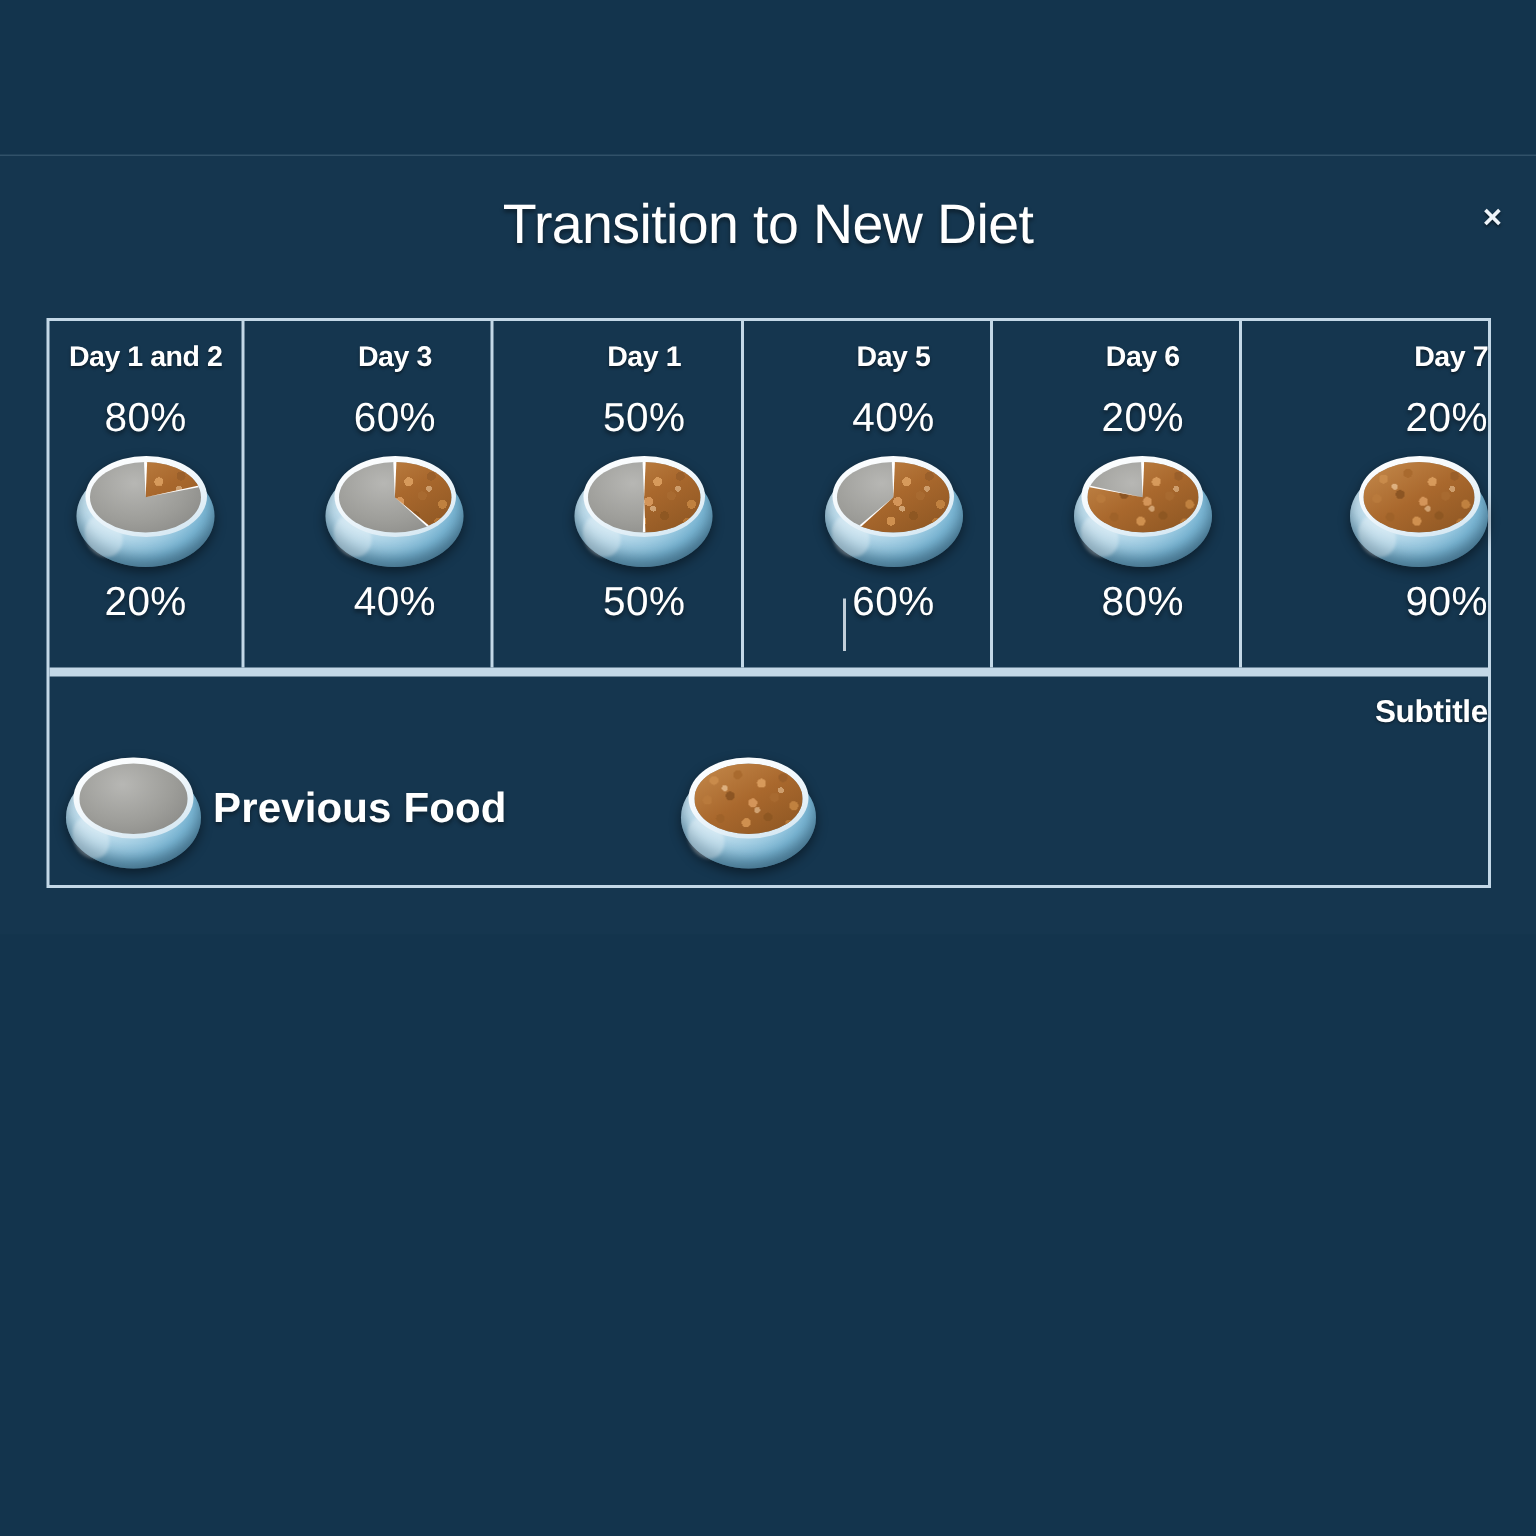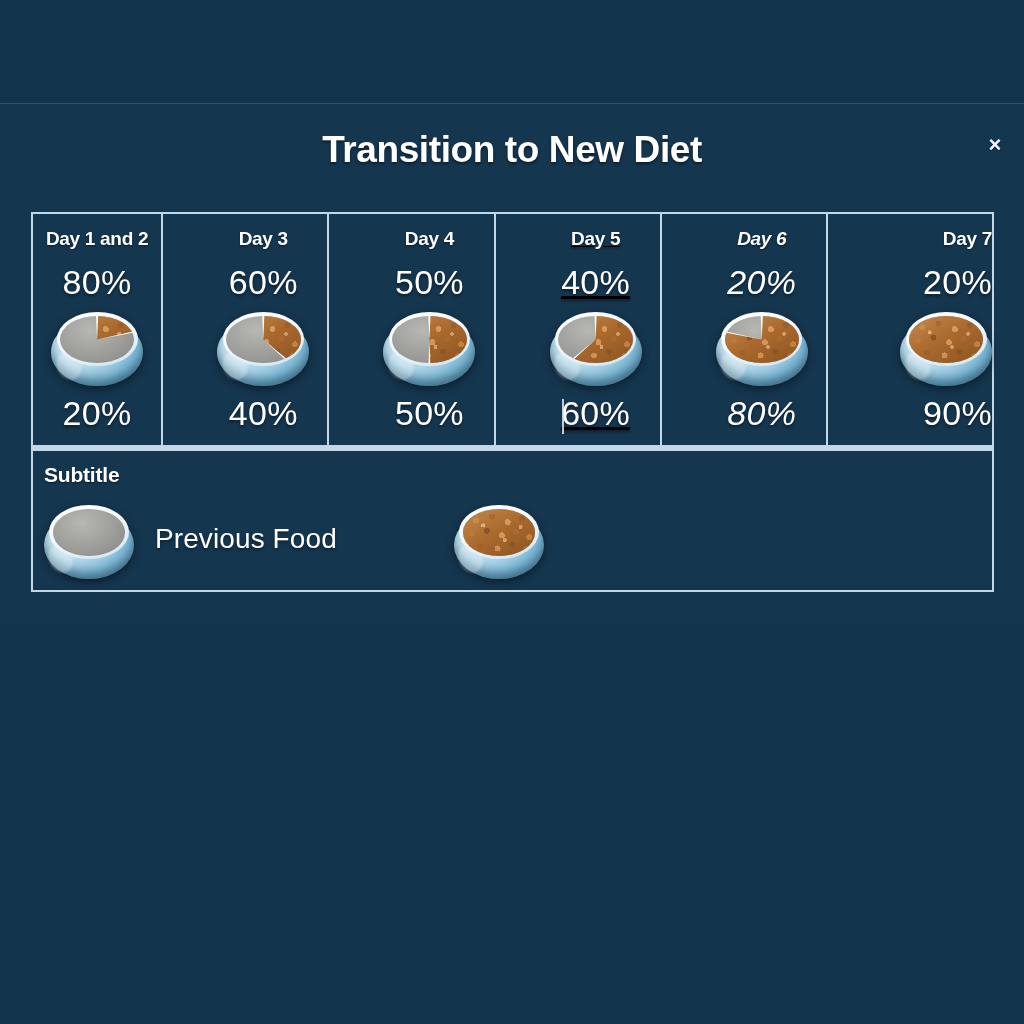--- a/index.html
+++ b/index.html
@@ -45,21 +45,21 @@
   }
 
   #modal-title {
     position: absolute;
     left: 0;
     top: 25px;
     width: 1024px;
     text-align: center;
     color: #ffffff;
     font-size: 37px;
-    font-weight: bold;
+    font-weight: normal;
     letter-spacing: -0.4px;
     text-shadow: 0 2px 3px rgba(0,0,0,0.45);
   }
 
   
   #diet-box {
     position: absolute;
     left: 31px;
     top: 108px;
     width: 963px;
@@ -90,21 +90,21 @@
     color: #ffffff;
     font-size: 19px;
     font-weight: bold;
     letter-spacing: -0.3px;
     text-shadow: 0 1px 2px rgba(0,0,0,0.5);
     height: 26px;
   }
 
   .pct {
     color: #ffffff;
-    font-size: 34px;
+    font-size: 27px;
     font-weight: 400;
     letter-spacing: 0.3px;
     text-shadow: 0 2px 3px rgba(0,0,0,0.45);
   }
   .pct-top   { margin-top: 9px; }
   .pct-bottom{ margin-top: 8px; }
 
   
   .bowl {
     position: relative;
@@ -194,20 +194,21 @@
     position: absolute;
     inset: 0;
     background: #ffffff;
   }
 
   
   #legend-row {
     height: 137px;
     padding: 12px 0 0 11px;
     position: relative;
+    text-align: right;
   }
 
   #subtitle {
     color: #ffffff;
     font-size: 21px;
     font-weight: bold;
     letter-spacing: -0.2px;
     text-shadow: 0 1px 2px rgba(0,0,0,0.5);
   }
 
@@ -220,23 +221,24 @@
   .legend-item {
     display: flex;
     align-items: center;
   }
   .legend-item:first-child { width: 410px; }
 
   .legend-label {
     color: #ffffff;
     font-size: 28px;
     letter-spacing: 0.1px;
-    margin-left: 21px;
+    margin-left: 8px;
     white-space: nowrap;
     text-shadow: 0 2px 3px rgba(0,0,0,0.4);
+    font-weight: bold;
   }
 
   
   #text-caret {
     position: absolute;
     width: 2px;
     height: 35px;
     background: #dfe9f1;
     opacity: 0.85;
   }
@@ -275,48 +277,48 @@
             <div class="bowl-rim"></div>
             <div class="bowl-well">
               <div class="kibble" style="clip-path: polygon(50% 50%, 50% 0%, 54.19% -9.85%, 58.35% -9.42%, 62.47% -8.69%, 66.54% -7.68%, 70.52% -6.38%, 74.4% -4.81%, 78.17% -2.98%, 81.8% -0.88%, 85.27% 1.46%, 88.57% 4.04%, 91.68% 6.84%, 94.59% 9.85%, 97.28% 13.06%, 99.74% 16.45%, 101.96% 20%, 103.93% 23.7%, 105.63% 27.52%, 107.06% 31.46%, 108.22% 35.48%, 109.09% 39.58%, 109.67% 43.73%, 109.96% 47.91%, 109.96% 52.09%, 109.67% 56.27%, 109.09% 60.42%, 108.22% 64.52%, 107.06% 68.54%, 105.63% 72.48%, 103.93% 76.3%, 101.96% 80%, 99.74% 83.55%, 97.28% 86.94%, 94.59% 90.15%, 91.68% 93.16%, 88.57% 95.96%, 85.27% 98.54%);"></div>
               <div class="wedge-edge" style="clip-path: polygon(50% 50%, 48.6% 0%, 51.4% 0%);"></div>
               <div class="wedge-edge" style="clip-path: polygon(50% 50%, 84.13% 99.36%, 86.4% 97.72%);"></div>
             </div>
           </div>
           <div class="pct pct-bottom">40%</div>
         </div>
         <div class="day-col" style="border-right-color: rgb(195, 216, 231);">
-          <div class="day-label">Day 4</div>
+          <div class="day-label">Day 1</div>
           <div class="pct pct-top">50%</div>
           <div class="bowl">
             <div class="bowl-base"></div>
             <div class="bowl-rim"></div>
             <div class="bowl-well">
               <div class="kibble" style="clip-path: polygon(50% 50%, 50% 0%, 55.23% -9.77%, 60.42% -9.09%, 65.53% -7.96%, 70.52% -6.38%, 75.36% -4.38%, 80% -1.96%, 84.41% 0.85%, 88.57% 4.04%, 92.43% 7.57%, 95.96% 11.43%, 99.15% 15.59%, 101.96% 20%, 104.38% 24.64%, 106.38% 29.48%, 107.96% 34.47%, 109.09% 39.58%, 109.77% 44.77%, 110% 50%, 109.77% 55.23%, 109.09% 60.42%, 107.96% 65.53%, 106.38% 70.52%, 104.38% 75.36%, 101.96% 80%, 99.15% 84.41%, 95.96% 88.57%, 92.43% 92.43%, 88.57% 95.96%, 84.41% 99.15%, 80% 101.96%, 75.36% 104.38%, 70.52% 106.38%, 65.53% 107.96%, 60.42% 109.09%, 55.23% 109.77%, 50% 110%);"></div>
               <div class="wedge-edge" style="clip-path: polygon(50% 50%, 48.6% 0%, 51.4% 0%);"></div>
               <div class="wedge-edge" style="clip-path: polygon(50% 50%, 48.6% 110%, 51.4% 110%);"></div>
             </div>
           </div>
           <div class="pct pct-bottom">50%</div>
         </div>
-        <div class="day-col" style="border-right-color: rgb(195, 216, 231); text-decoration: underline;">
+        <div class="day-col" style="border-right-color: rgb(195, 216, 231);">
           <div class="day-label">Day 5</div>
           <div class="pct pct-top">40%</div>
           <div class="bowl">
             <div class="bowl-base"></div>
             <div class="bowl-rim"></div>
             <div class="bowl-well">
               <div class="kibble" style="clip-path: polygon(50% 50%, 50% 0%, 56.27% -9.67%, 62.47% -8.69%, 68.54% -7.06%, 74.4% -4.81%, 80% -1.96%, 85.27% 1.46%, 90.15% 5.41%, 94.59% 9.85%, 98.54% 14.73%, 101.96% 20%, 104.81% 25.6%, 107.06% 31.46%, 108.69% 37.53%, 109.67% 43.73%, 110% 50%, 109.67% 56.27%, 108.69% 62.47%, 107.06% 68.54%, 104.81% 74.4%, 101.96% 80%, 98.54% 85.27%, 94.59% 90.15%, 90.15% 94.59%, 85.27% 98.54%, 80% 101.96%, 74.4% 104.81%, 68.54% 107.06%, 62.47% 108.69%, 56.27% 109.67%, 50% 110%, 43.73% 109.67%, 37.53% 108.69%, 31.46% 107.06%, 25.6% 104.81%, 20% 101.96%, 14.73% 98.54%);"></div>
               <div class="wedge-edge" style="clip-path: polygon(50% 50%, 48.6% 0%, 51.4% 0%);"></div>
               <div class="wedge-edge" style="clip-path: polygon(50% 50%, 13.6% 97.72%, 15.87% 99.36%);"></div>
             </div>
           </div>
           <div class="pct pct-bottom">60%</div>
         </div>
-        <div class="day-col" style="border-right-color: rgb(195, 216, 231); font-style: italic;">
+        <div class="day-col" style="border-right-color: rgb(195, 216, 231);">
           <div class="day-label">Day 6</div>
           <div class="pct pct-top">20%</div>
           <div class="bowl">
             <div class="bowl-base"></div>
             <div class="bowl-rim"></div>
             <div class="bowl-well">
               <div class="kibble" style="clip-path: polygon(50% 50%, 50% 0%, 58.35% -9.42%, 66.54% -7.68%, 74.4% -4.81%, 81.8% -0.88%, 88.57% 4.04%, 94.59% 9.85%, 99.74% 16.45%, 103.93% 23.7%, 107.06% 31.46%, 109.09% 39.58%, 109.96% 47.91%, 109.67% 56.27%, 108.22% 64.52%, 105.63% 72.48%, 101.96% 80%, 97.28% 86.94%, 91.68% 93.16%, 85.27% 98.54%, 78.17% 102.98%, 70.52% 106.38%, 62.47% 108.69%, 54.19% 109.85%, 45.81% 109.85%, 37.53% 108.69%, 29.48% 106.38%, 21.83% 102.98%, 14.73% 98.54%, 8.32% 93.16%, 2.72% 86.94%, -1.96% 80%, -5.63% 72.48%, -8.22% 64.52%, -9.67% 56.27%, -9.96% 47.91%, -9.09% 39.58%, -7.06% 31.46%);"></div>
               <div class="wedge-edge" style="clip-path: polygon(50% 50%, 48.6% 0%, 51.4% 0%);"></div>
               <div class="wedge-edge" style="clip-path: polygon(50% 50%, -6.63% 30.13%, -7.5% 32.79%);"></div>
             </div>

